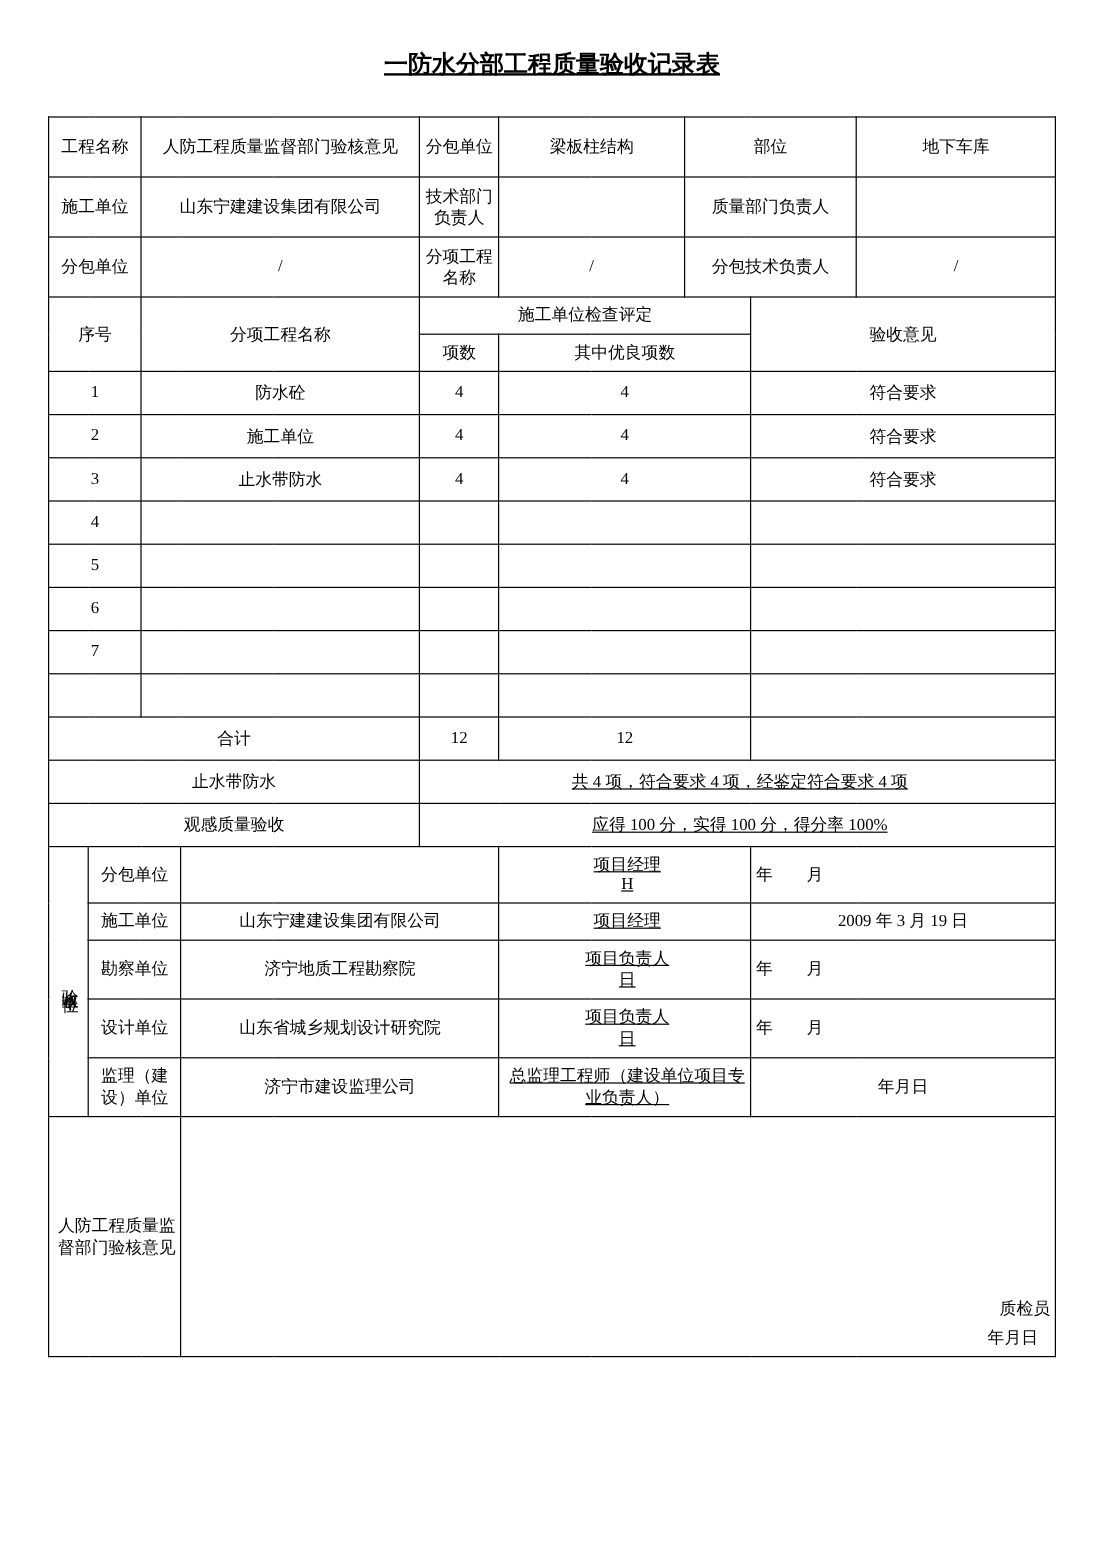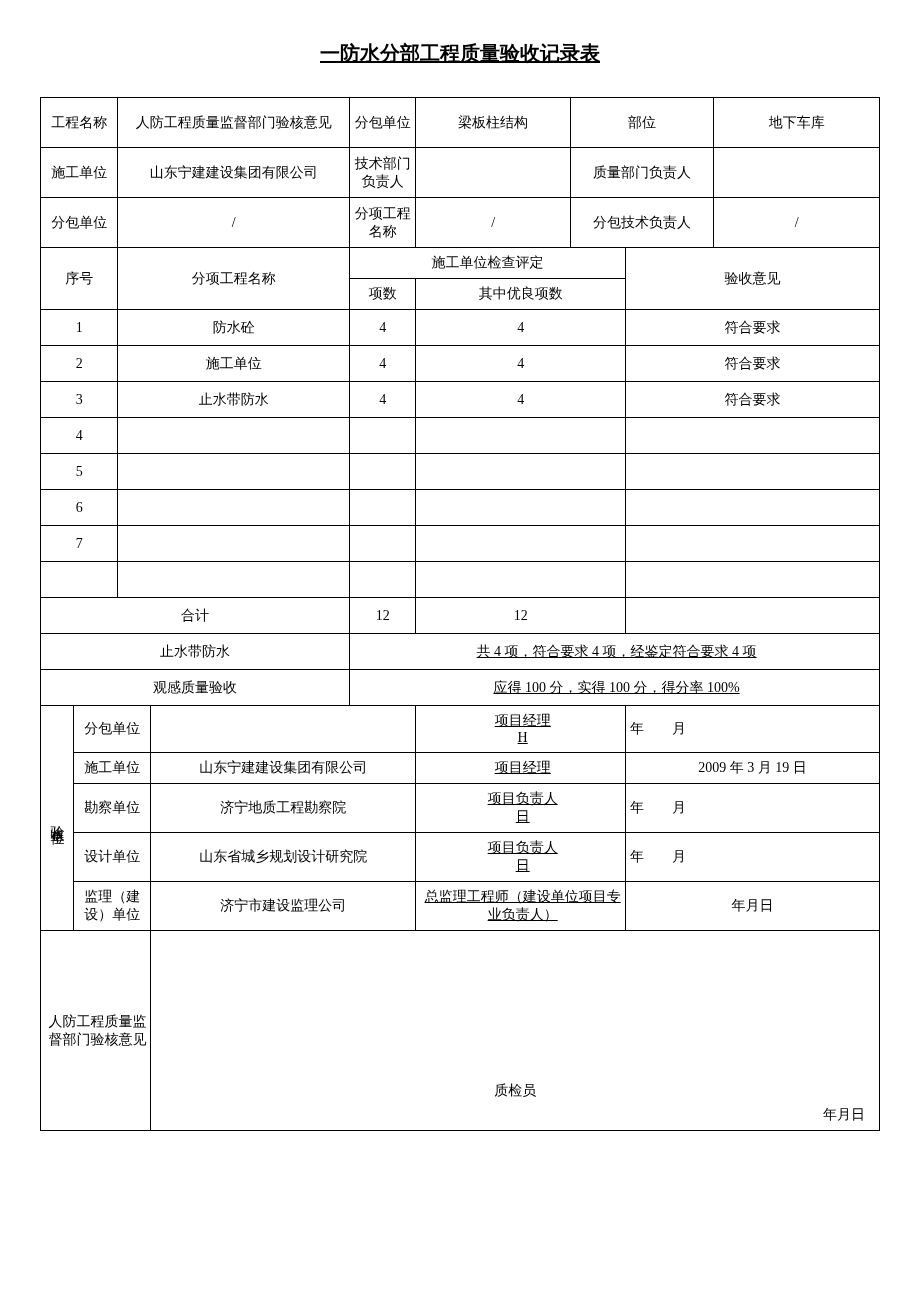--- a/index.html
+++ b/index.html
@@ -213,19 +213,19 @@
 <tr>
   <td colspan="2">监理（建设）单位</td>
   <td colspan="3">济宁市建设监理公司</td>
   <td colspan="3" class="inner-left">总监理工程师（建设单位项目专业负责人）</td>
   <td colspan="3">年月日</td>
 </tr>
 
 <tr class="bigrow">
   <td colspan="3" class="left">人防工程质量监督部门验核意见</td>
   <td colspan="9" style="position:relative;vertical-align:bottom;">
-    <div style="text-align:center;margin-bottom:6px;">质检员</div>
+    <div style="text-align:right;margin-bottom:6px;">质检员</div>
     <div style="text-align:right;padding-right:10px;">年月日</div>
   </td>
 </tr>
 
 </tbody>
   </table>
 
 </body></html>

